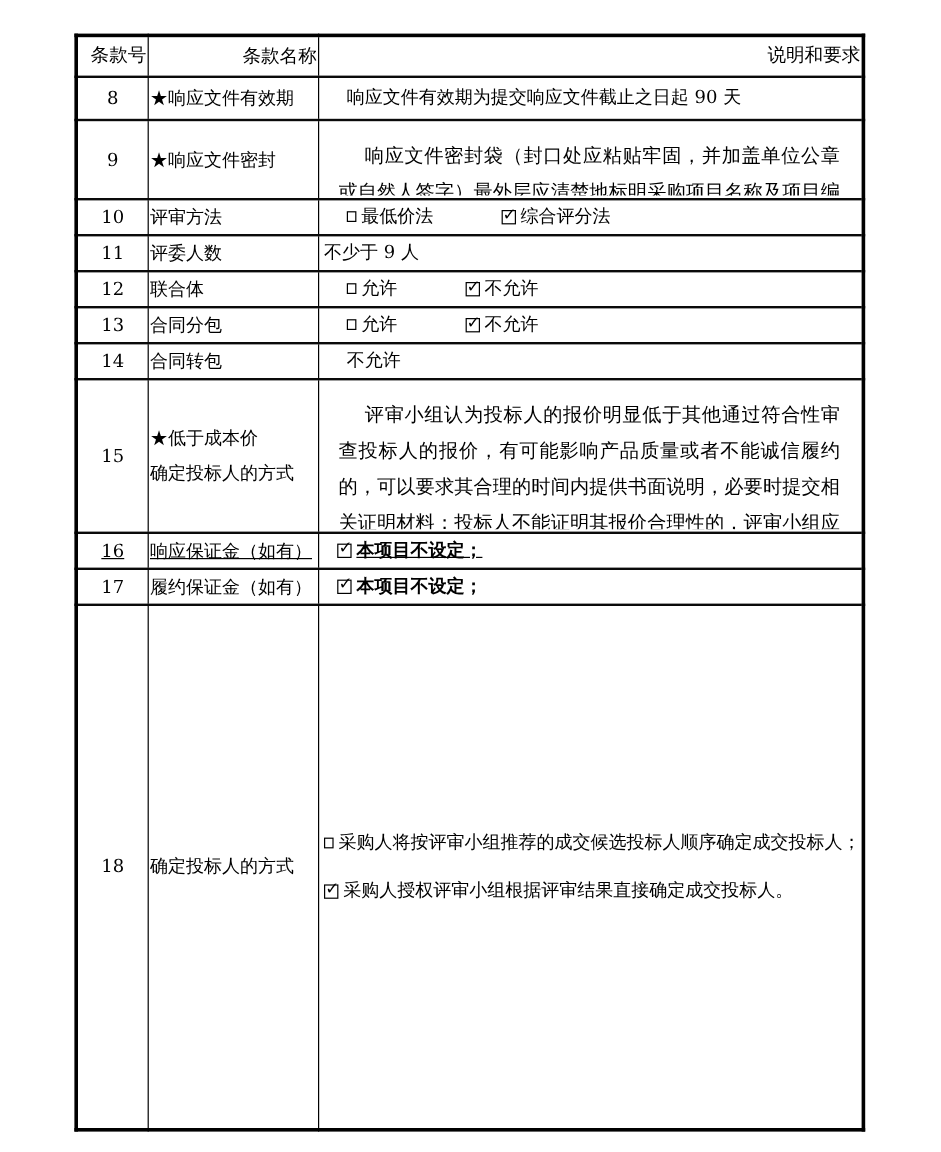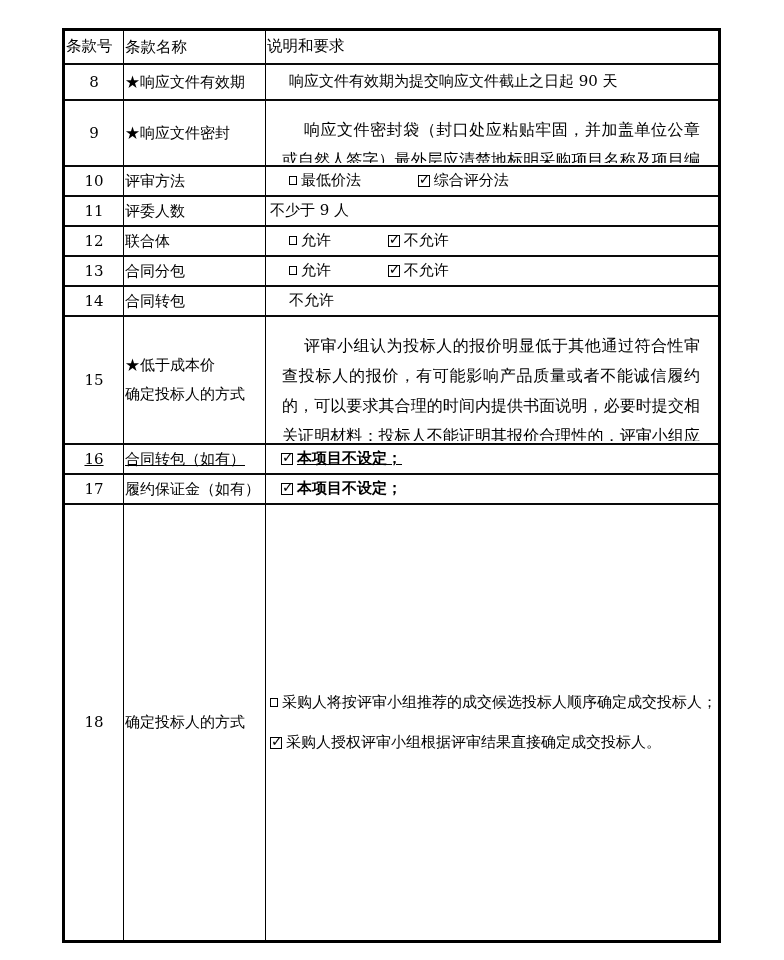--- a/index.html
+++ b/index.html
@@ -33,21 +33,21 @@
   tr.h34{height:34px;} tr.h36{height:36px;} tr.h62{height:62px;}
   tr.h32{height:27px;} tr.h30{height:30px;text-decoration:underline;} tr.h26{height:26px;}
   tr.h124{height:124px;} tr.h438{height:438px;}
 
   .c1{text-align:center;font-size:15px;}
   .c2{font-size:15px;line-height:26px;}
   .c2 .nm-line{line-height:29px;}
   .c3{font-size:15px;padding:2px 6px 2px 23px;}
   .c3.flush{padding-left:4px;}
   .c3.pad16{padding-left:15px;}
-  .hdr td{text-align:left;font-size:15.5px;}
+  .hdr td{text-align:right;font-size:15.5px;}
 
   
   .pg{
     margin:12px;font-size:16px;line-height:30px;
     text-align:justify;text-justify:inter-ideograph;
     text-indent:22px;
   }
   .clamp62{max-height:60px;overflow:hidden;}
   .clamp124{max-height:122px;overflow:hidden;}
 
@@ -155,21 +155,21 @@
       </td>
       <td class="c3 flush">
         <div class="clamp124">
               <p class="pg">评审小组认为投标人的报价明显低于其他通过符合性审查投标人的报价，有可能影响产品质量或者不能诚信履约的，可以要求其合理的时间内提供书面说明，必要时提交相关证明材料：投标人不能证明其报价合理性的，评审小组应当将其作为无效响应处理。</p>
             </div>
       </td>
     </tr>
 
     <tr class="h30">
       <td class="c1">16</td>
-      <td class="c2">合同转包（如有）</td>
+      <td class="c2">响应保证金（如有）</td>
       <td class="c3 pad16 bold">
         <span class="opt"><span class="cb cb-checked"></span><span>本项目不设定；</span></span>
       </td>
     </tr>
 
     <tr class="h26">
       <td class="c1">17</td>
       <td class="c2">履约保证金（如有）</td>
       <td class="c3 pad16 bold">
         <span class="opt"><span class="cb cb-checked"></span><span>本项目不设定；</span></span>

